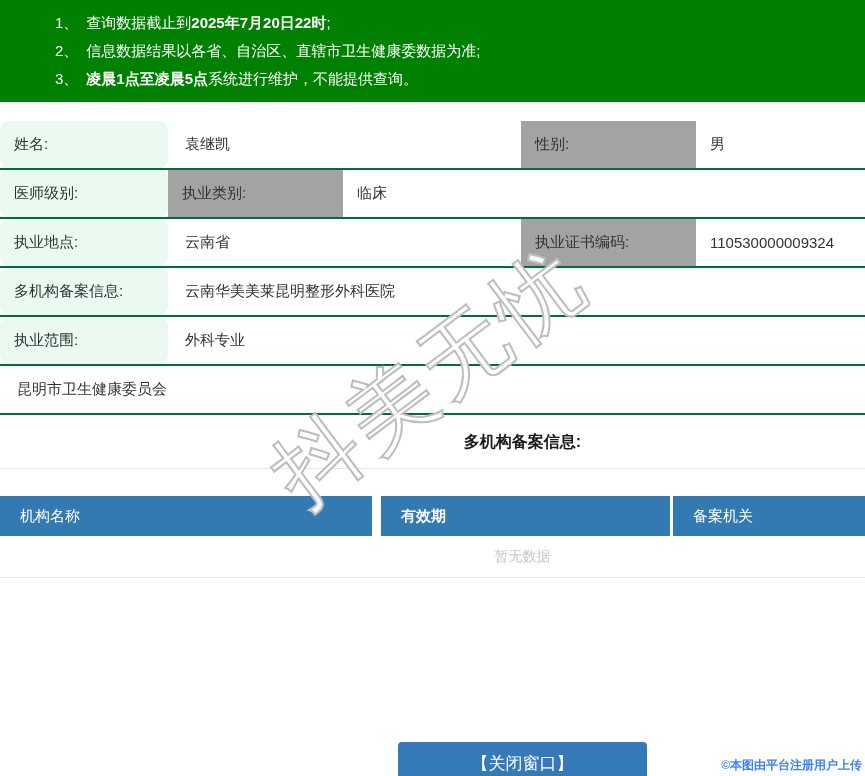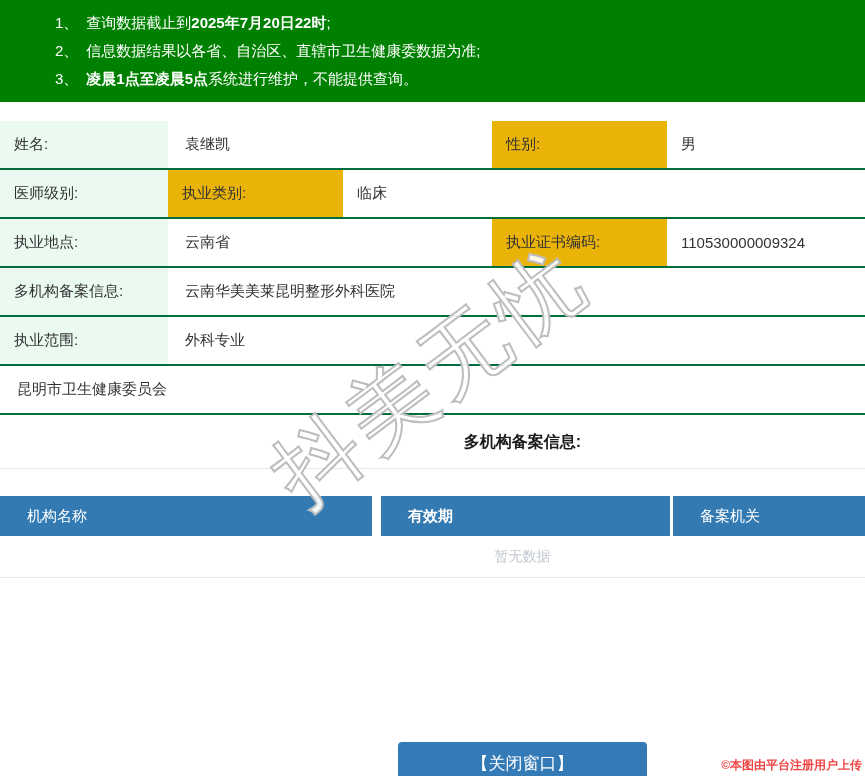--- a/index.html
+++ b/index.html
@@ -20,39 +20,39 @@
   .notice-line b{font-weight:bold;}
 
   
   .info-table{margin-top:19px;}
   .info-row{
     display:flex;align-items:stretch;
     height:47px;border-bottom:2px solid #006e3c;
     font-size:15px;color:#333333;
   }
   .cell{display:flex;align-items:center;}
-  .cell-label{width:168px;background:#eafaf1;padding-left:14px;box-sizing:border-box;}
-  .cell-value{width:324px;padding-left:17px;box-sizing:border-box;}
-  .cell-label2{width:175px;background:#eab308;padding-left:14px;box-sizing:border-box;}
+  .cell-label{width:168px;background:#eafaf1;padding-left:14px;box-sizing:border-box;border-radius:9px;}
+  .cell-value{width:353px;padding-left:17px;box-sizing:border-box;}
+  .cell-label2{width:175px;background:#a3a3a3;padding-left:14px;box-sizing:border-box;}
   .cell-value2{flex:1;padding-left:14px;box-sizing:border-box;}
   .cell-value-wide{flex:1;padding-left:17px;box-sizing:border-box;}
 
   
   .section-title{
     margin-top:16px;height:22px;line-height:22px;
     text-align:center;font-size:16px;font-weight:bold;color:#1a1a1a;
   }
   .hr{margin-top:15px;height:0;border-top:1px solid #e7e7e7;}
 
   
   .record-header{
     margin-top:27px;height:40px;display:flex;
     background:#ffffff;color:#ffffff;font-size:15px;
   }
-  .rh-cell{background:#337ab2;display:flex;align-items:center;padding-left:27px;box-sizing:border-box;}
+  .rh-cell{background:#337ab2;display:flex;align-items:center;padding-left:20px;box-sizing:border-box;}
   .rh-c1{width:372px;}
   .rh-c2{width:289px;margin-left:9px;font-weight:bold;}
   .rh-c3{flex:1;margin-left:3px;}
   .record-empty{
     height:41px;line-height:41px;text-align:center;
     color:#c2c7cf;font-size:14px;
     border-bottom:1px solid #e7e7e7;
   }
 
   
@@ -72,21 +72,21 @@
     font-size:85px;letter-spacing:6px;white-space:nowrap;
     color:rgba(255,255,255,0.92);
     -webkit-text-stroke:2px #bdbdbd;
     text-align:center;line-height:100px;
     pointer-events:none;z-index:5;
   }
 
   
   .credit{
     position:absolute;right:3px;bottom:2px;z-index:10;
-    font-size:12px;font-weight:bold;color:#ef4444;
+    font-size:12px;font-weight:bold;color:#3b82f6;
     text-shadow:-1px -1px 0 #ffffff,1px -1px 0 #ffffff,-1px 1px 0 #ffffff,
                  1px 1px 0 #ffffff,0 1px 0 #ffffff,0 -1px 0 #ffffff,
                  1px 0 0 #ffffff,-1px 0 0 #ffffff;
   }
 </style>
 </head>
 <body>
 
 <div class="content">
 

